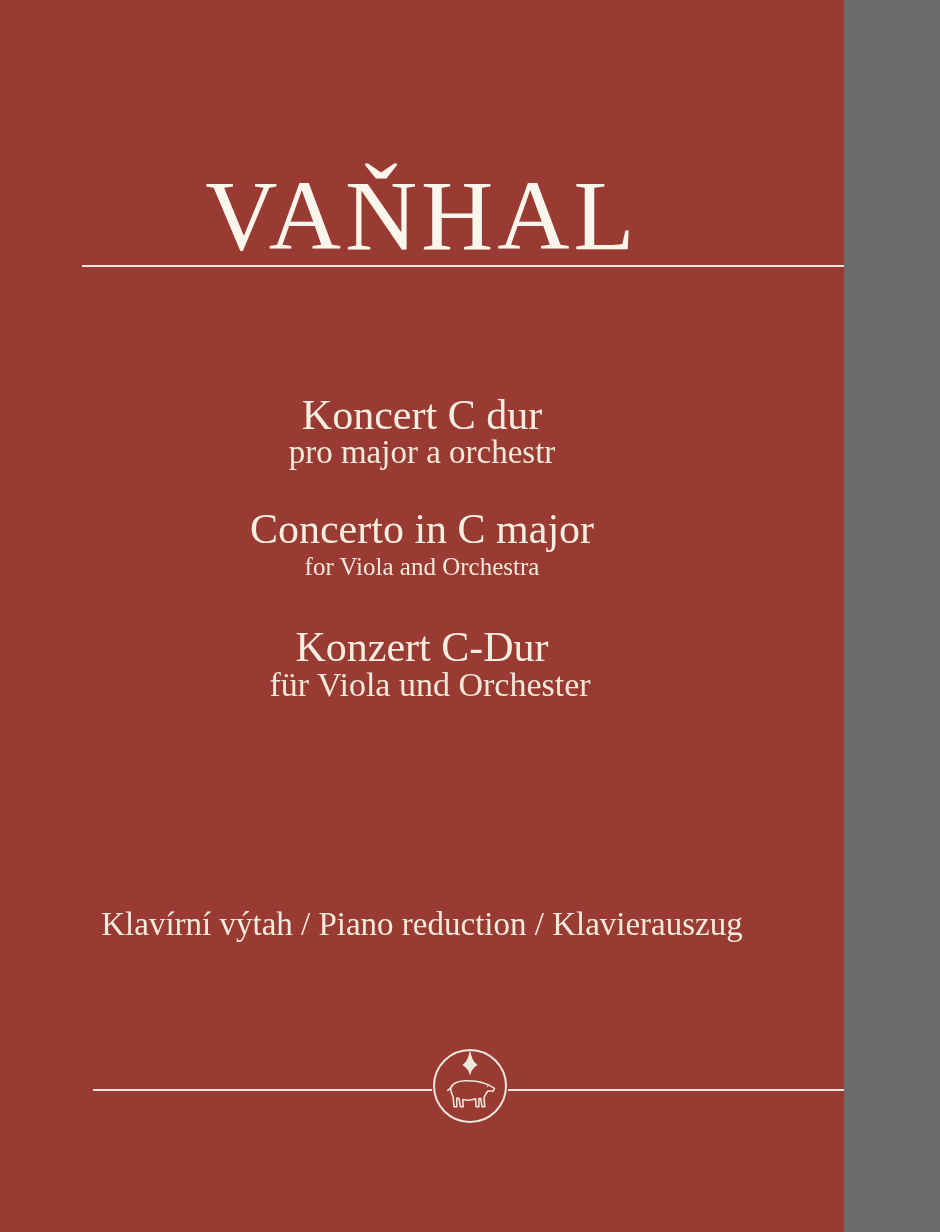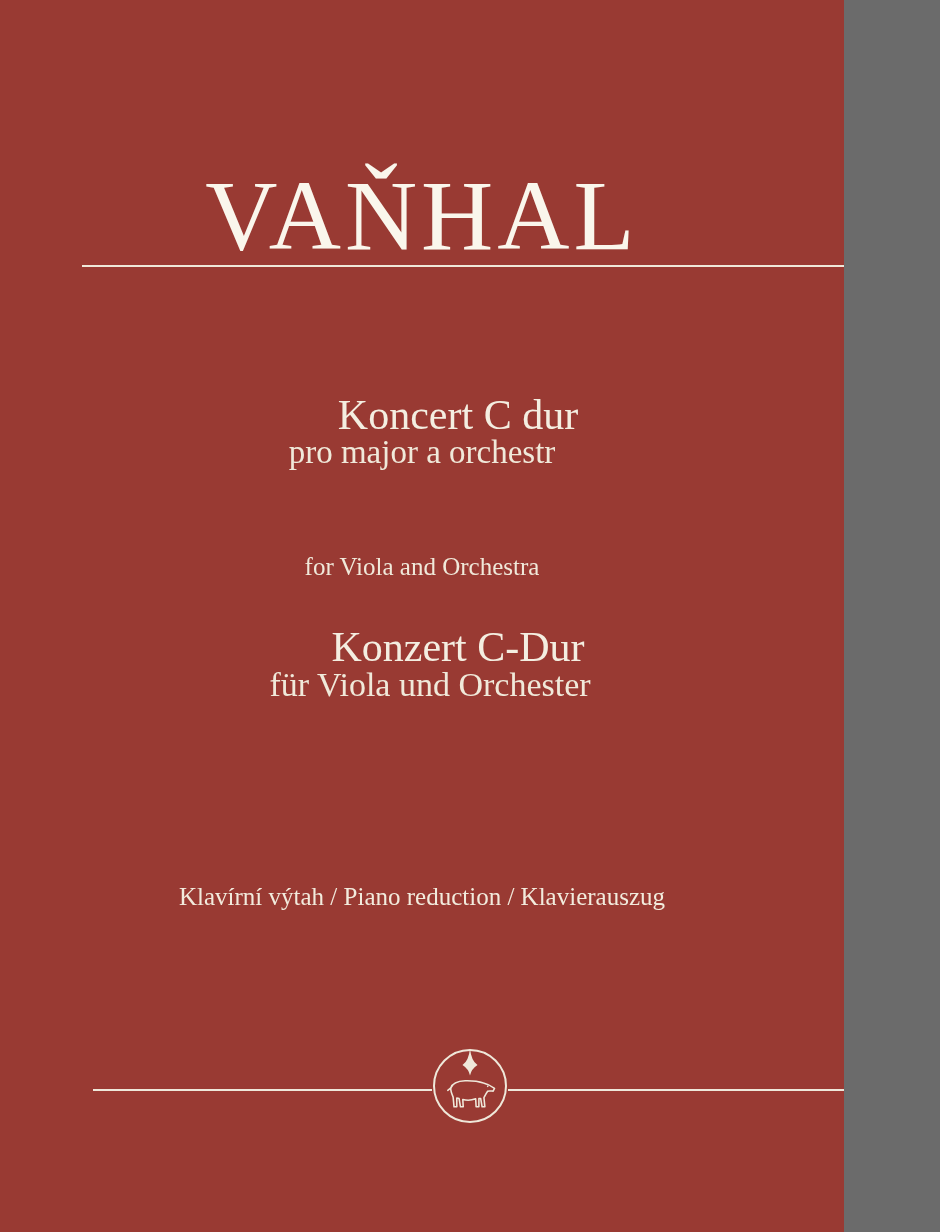--- a/index.html
+++ b/index.html
@@ -33,31 +33,31 @@
   .rule {
     position: absolute;
     height: 2px;
     background: #efe8da;
   }
   .rule-title {
     top: 265px;
     left: 82px;
     width: 776px;
   }
-  .title-main { font-size: 42px; color: #f4eee1; padding-left: 36px; }
+  .title-main { font-size: 42px; color: #f4eee1; }
   .title-sub  { font-size: 25px; color: #f0e9da; }
   .t1m { top: 394px; }
   .t1s { top: 436px; font-size: 33px; }
   .t2m { top: 508px; }
   .t2s { top: 554px; }
   .t3m { top: 626px; }
   .t3s { top: 668px; font-size: 34px; padding-left: 8px; }
   .edition {
-    top: 884px;
-    font-size: 25px;
+    top: 908px;
+    font-size: 33px;
     color: #f2ebdd;
   }
   .logo-wrap {
     position: absolute;
     left: 420px;
     top: 1036px;
     width: 100px;
     height: 100px;
   }
   .rule-left {
@@ -82,20 +82,21 @@
 
 <div class="cover">
 
   <div class="row composer">VAŇHAL</div>
 
   <div class="rule rule-title"></div>
 
   <div class="row title-main t1m">Koncert C dur</div>
   <div class="row title-sub t1s">pro major a orchestr</div>
 
+  <div class="row title-main t2m">Concerto in C major</div>
   <div class="row title-sub t2s">for Viola and Orchestra</div>
 
   <div class="row title-main t3m">Konzert C-Dur</div>
   <div class="row title-sub t3s">für Viola und Orchester</div>
 
   <div class="row edition">Klavírní výtah / Piano reduction / Klavierauszug</div>
 
   <div class="rule rule-left"></div>
   <div class="rule rule-right"></div>
 

